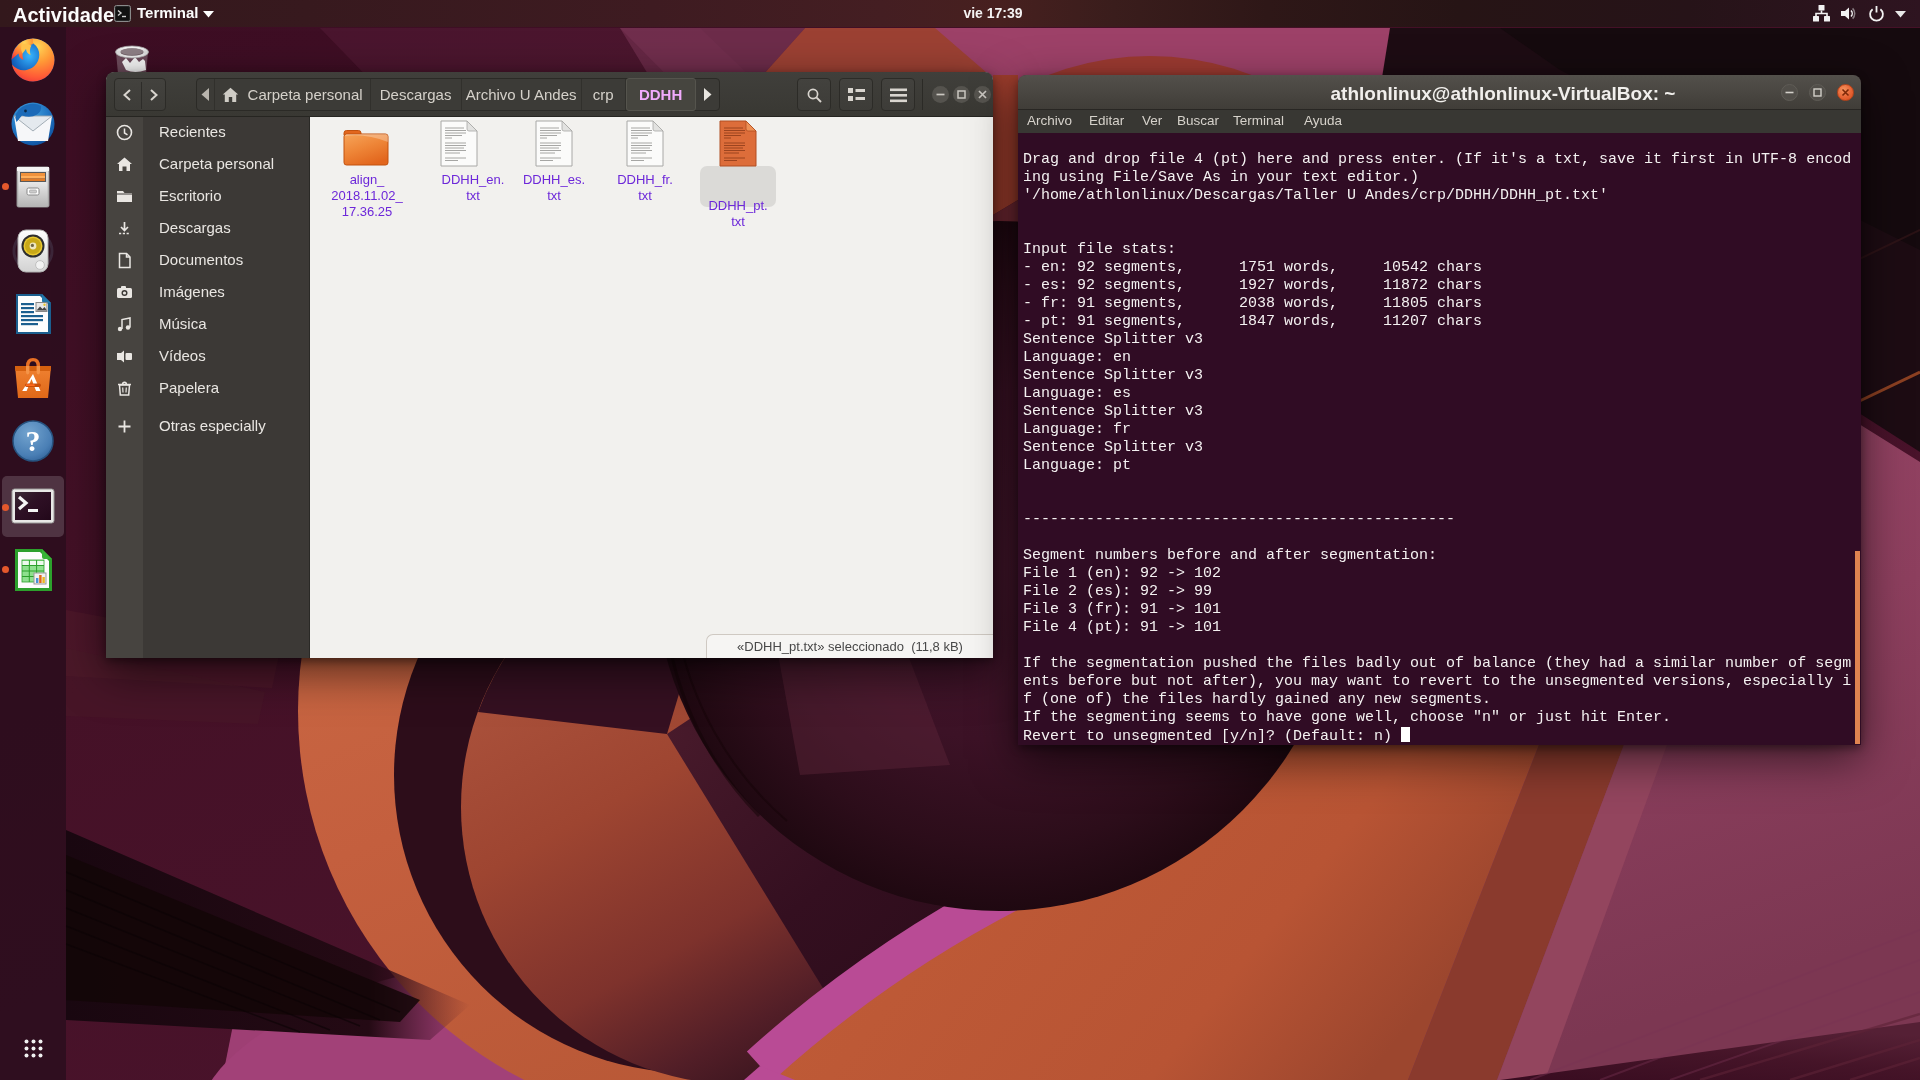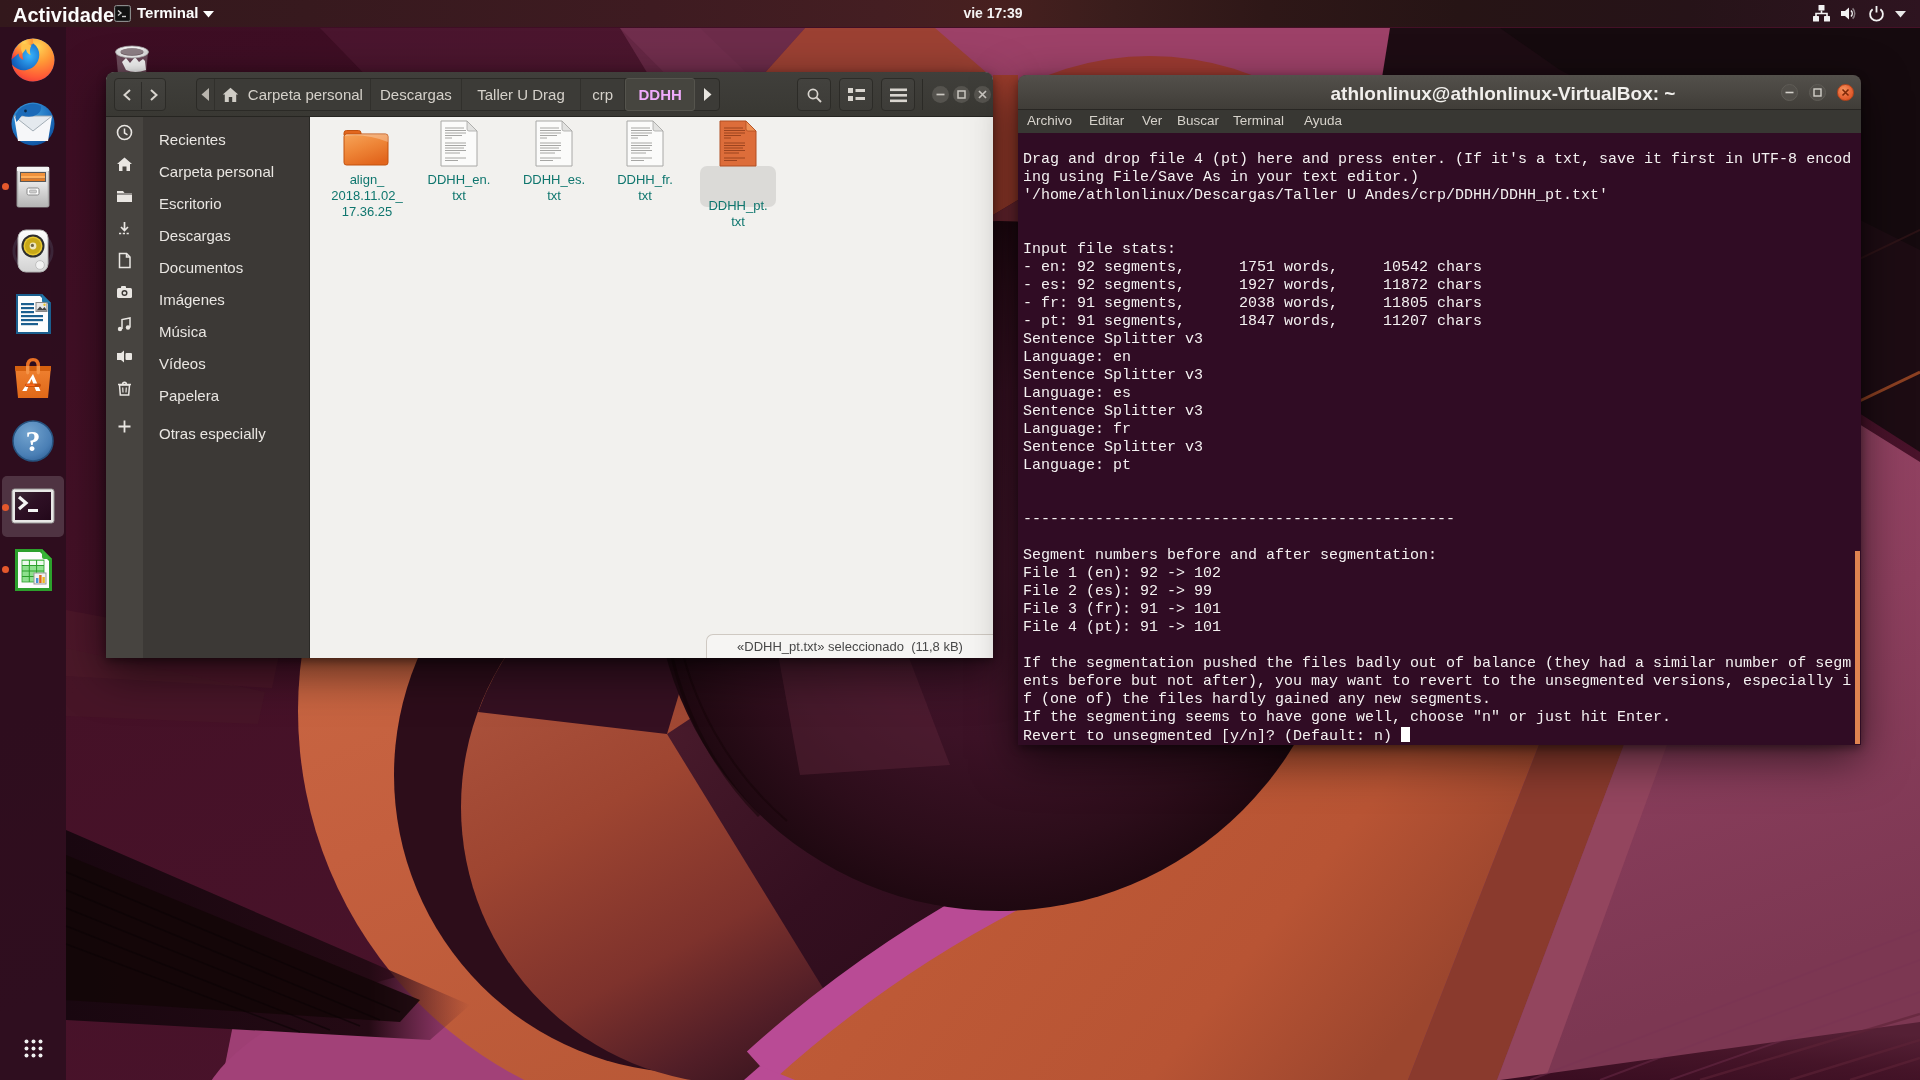--- a/index.html
+++ b/index.html
@@ -22,24 +22,24 @@
   
   #files { left:106px; top:72px; width:887px; height:586px; background:#f2f1ee;padding-left:45px; }
   #fhead { position:absolute; left:0; top:0; width:887px; height:45px; background:linear-gradient(#403f3b,#393833); border-radius:8px 8px 0 0; border-bottom:1px solid #262521; }
   .hbtn { position:absolute; top:6px; height:33px; background:linear-gradient(#43423e,#3d3c38); border:1px solid #2c2b27; border-radius:4px; }
   #crumbs { position:absolute; left:90px; top:6px; height:33px; width:524px; background:#3c3b37; border:1px solid #2b2a26; border-radius:4px; display:flex; color:#d5d1ca; font-size:15px; }
   #crumbs .seg { display:flex; align-items:center; justify-content:center; height:31px; border-right:1px solid #31302c; padding:0 14px; white-space:nowrap; }
   #crumbs .cur { background:#46453f; border:1px solid #55544d; border-radius:3px; margin:-1px 0; height:33px; color:#f0abfc; font-weight:bold; }
   #fside { position:absolute; left:0; top:45px; width:204px; height:541px; background:#3c3936; border-right:1px solid #2a2926; }
   #fside .strip { position:absolute; left:0; top:0; width:37px; height:541px; background:#474440; }
   .srow { position:absolute; left:0; width:204px; height:32px; }
-  .srow .lbl { position:absolute; left:53px; top:6px; font-size:15px; color:#e9e6e2;margin-top:8px; }
+  .srow .lbl { position:absolute; left:53px; top:6px; font-size:15px; color:#e9e6e2; }
   .srow svg { position:absolute; left:10px; top:7px; }
   #fcontent { position:absolute; left:205px; top:45px; width:682px; height:541px; background:#f2f1ee; }
-  .flabel { position:absolute; font-size:13px; color:#0f766e; text-align:center; line-height:16px; }
+  .flabel { position:absolute; font-size:13px; color:#6d28d9; text-align:center; line-height:16px; }
   #fstatus { position:absolute; right:0px; bottom:0px; width:287px; height:24px; background:#f6f5f3; border:1px solid #cfc9c2; border-right:none; border-bottom:none; border-radius:7px 0 0 0; font-size:13px; color:#484848; text-align:center; line-height:23px; }
   
   #term { left:1018px; top:75px; width:843px; height:670px; background:#300c24; }
   #thead { position:absolute; left:0; top:0; width:843px; height:35px; background:linear-gradient(#53504b,#403d38); border-radius:8px 8px 0 0; border-bottom:1px solid #282623; }
   #thead .title { position:absolute; left:0; width:970px; top:8px; text-align:center; font-size:19px; font-weight:bold; color:#f1efec; }
   #tmenu { position:absolute; left:0; top:35px; width:843px; height:23px; background:#383733; font-size:13.5px; color:#d6d2cb; }
   #tmenu span { position:absolute; top:3px; }
   #tbody { position:absolute; left:0; top:58px; width:843px; height:612px; background:#300c24; }
   #tbody pre { font-family:"Liberation Mono", monospace; font-size:15px; line-height:18px; color:#f4f1f1; padding:18px 0 0 5px; }
   #tscroll { position:absolute; right:1px; top:476px; width:5px; height:193px; background:#df8350; }
@@ -407,21 +407,21 @@
           <svg width="9" height="13" viewBox="0 0 9 13">
             <polygon points="8,0 8,13 0.5,6.5" fill="#b9b5ae"></polygon>
           </svg>
         </div>
       <div class="seg" style="width:156px;">
         <svg width="17" height="16" viewBox="0 0 17 16" style="margin-right:9px; flex:0 0 auto;">
             <path d="M8.5 0.8 L16.2 7.6 H14.2 V15 H10.2 V10 H6.8 V15 H2.8 V7.6 H0.8 Z" fill="#cfccc5"></path>
           </svg>
         Carpeta personal</div>
       <div class="seg" style="width:91px;">Descargas</div>
-      <div class="seg" style="width:120px;">Taller U Drag</div>
+      <div class="seg" style="width:120px;">Archivo U Andes</div>
       <div class="seg" style="width:44px;">crp</div>
       <div class="seg cur" style="width:70px;">DDHH</div>
       <div class="seg" style="width:24px; padding:0; border-right:none;">
           <svg width="9" height="13" viewBox="0 0 9 13">
             <polygon points="1,0 1,13 8.5,6.5" fill="#e8e5e0"></polygon>
           </svg>
         </div>
     </div>
     <div class="hbtn" style="left:691px; width:34px;">
       <svg style="position:absolute;left:8px;top:8px" width="17" height="17" viewBox="0 0 17 17">
@@ -557,21 +557,21 @@
       </svg>
     <svg style="position:absolute; left:224px; top:3px" width="38" height="47" viewBox="0 0 38 47">
         <use href="#docw"></use>
       </svg>
     <svg style="position:absolute; left:315px; top:3px" width="38" height="47" viewBox="0 0 38 47">
         <use href="#docw"></use>
       </svg>
     <svg style="position:absolute; left:408px; top:3px" width="38" height="47" viewBox="0 0 38 47">
         <use href="#doco"></use>
       </svg>
-    <div class="flabel" style="left:98px; top:55px; width:100px;">DDHH_en.<br>txt</div>
+    <div class="flabel" style="left:112px; top:55px; width:100px;">DDHH_en.<br>txt</div>
     <div class="flabel" style="left:193px; top:55px; width:100px;">DDHH_es.<br>txt</div>
     <div class="flabel" style="left:284px; top:55px; width:100px;">DDHH_fr.<br>txt</div>
     <div class="flabel" style="left:377px; top:55px; width:100px;margin-top:26px;">DDHH_pt.<br>txt</div>
     <div id="fstatus">«DDHH_pt.txt» seleccionado&nbsp; (11,8 kB)</div>
   </div>
 </div>
 <svg width="0" height="0" style="position:absolute">
   <defs>
     <g id="docw">
       <path d="M1 1 h26 l10 10 v35 h-36 z" fill="#fbfbfa" stroke="#a8a8a6" stroke-width="1"></path>

